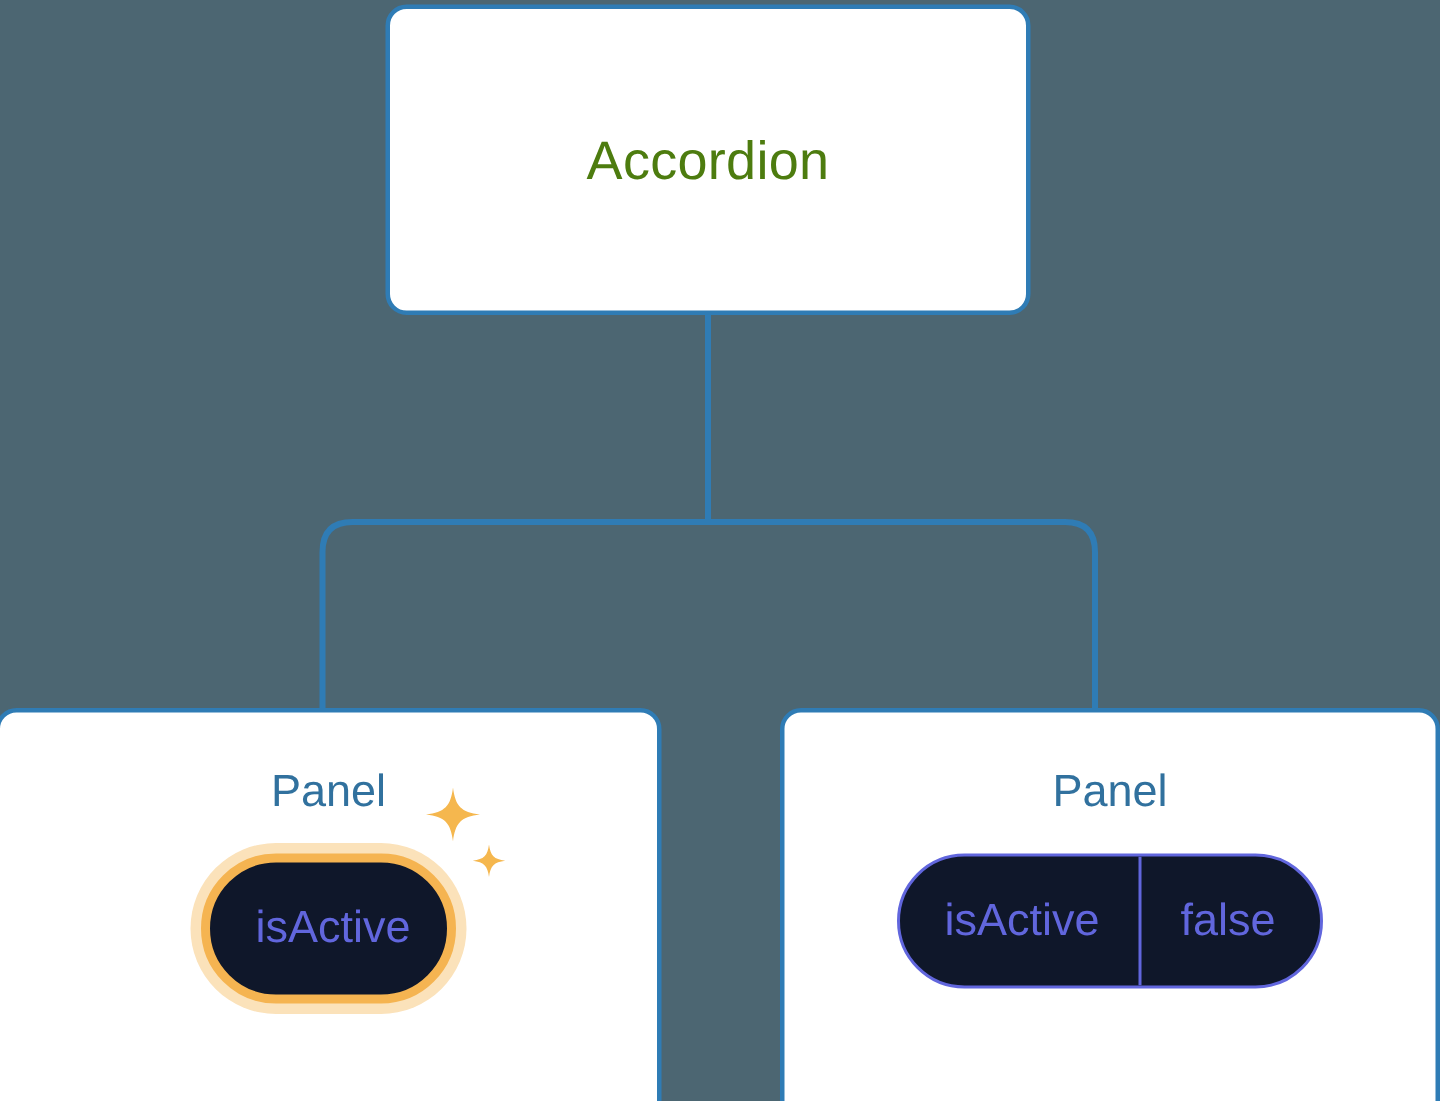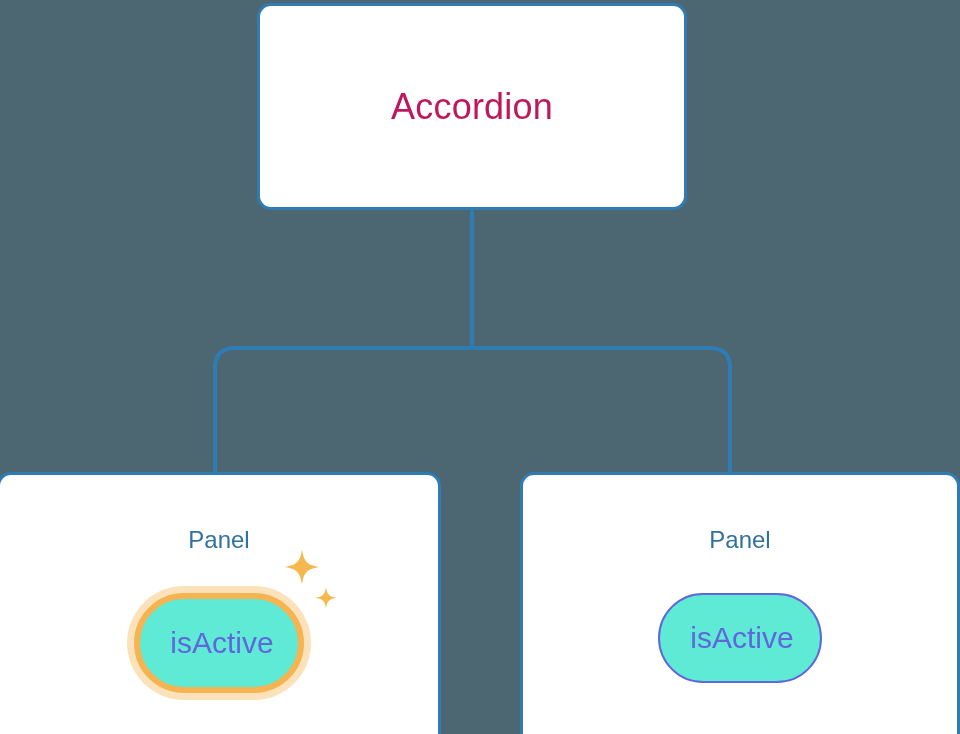--- a/index.html
+++ b/index.html
@@ -45,21 +45,21 @@
     left: 257px;
     top: 3px;
     width: 430px;
     height: 207px;
     display: flex;
     align-items: center;
     justify-content: center;
   }
 
   .root-title {
-    color: #be185d;
+    color: #4d7c0f;
     font-size: 36px;
     font-weight: 400;
     letter-spacing: 0.2px;
   }
 
   .node-panel {
     display: flex;
     flex-direction: column;
     align-items: center;
     padding-top: 38px;
@@ -75,38 +75,38 @@
 
   .node-panel-right {
     left: 520px;
     top: 472px;
     width: 440px;
     height: 290px;
   }
 
   .panel-title {
     color: #31719e;
-    font-size: 24px;
+    font-size: 30px;
     font-weight: 400;
     line-height: 1;
-    margin: 15px;
+    margin: 0;
   }
 
   
   .pill-wrap {
     position: relative;
     margin-top: 26px;
   }
 
   .pill {
     display: flex;
     align-items: stretch;
     border-radius: 999px;
     box-sizing: border-box;
-    background: #5eead4;
+    background: #0f172a;
     overflow: hidden;
   }
 
   .pill-plain {
     border: 2px solid #6166dd;
     height: 90px;
   }
 
   .pill-highlight {
     border: 6px solid #f5b451;
@@ -177,17 +177,18 @@
       </svg>
     </div>
   </div>
 
   <div class="node node-panel node-panel-right">
     <div class="panel-title">Panel</div>
 
     <div class="pill-wrap">
       <div class="pill pill-plain">
         <div class="pill-key">isActive</div>
+        <div class="pill-val">false</div>
       </div>
     </div>
   </div>
 
 </div>
 
 </body></html>

